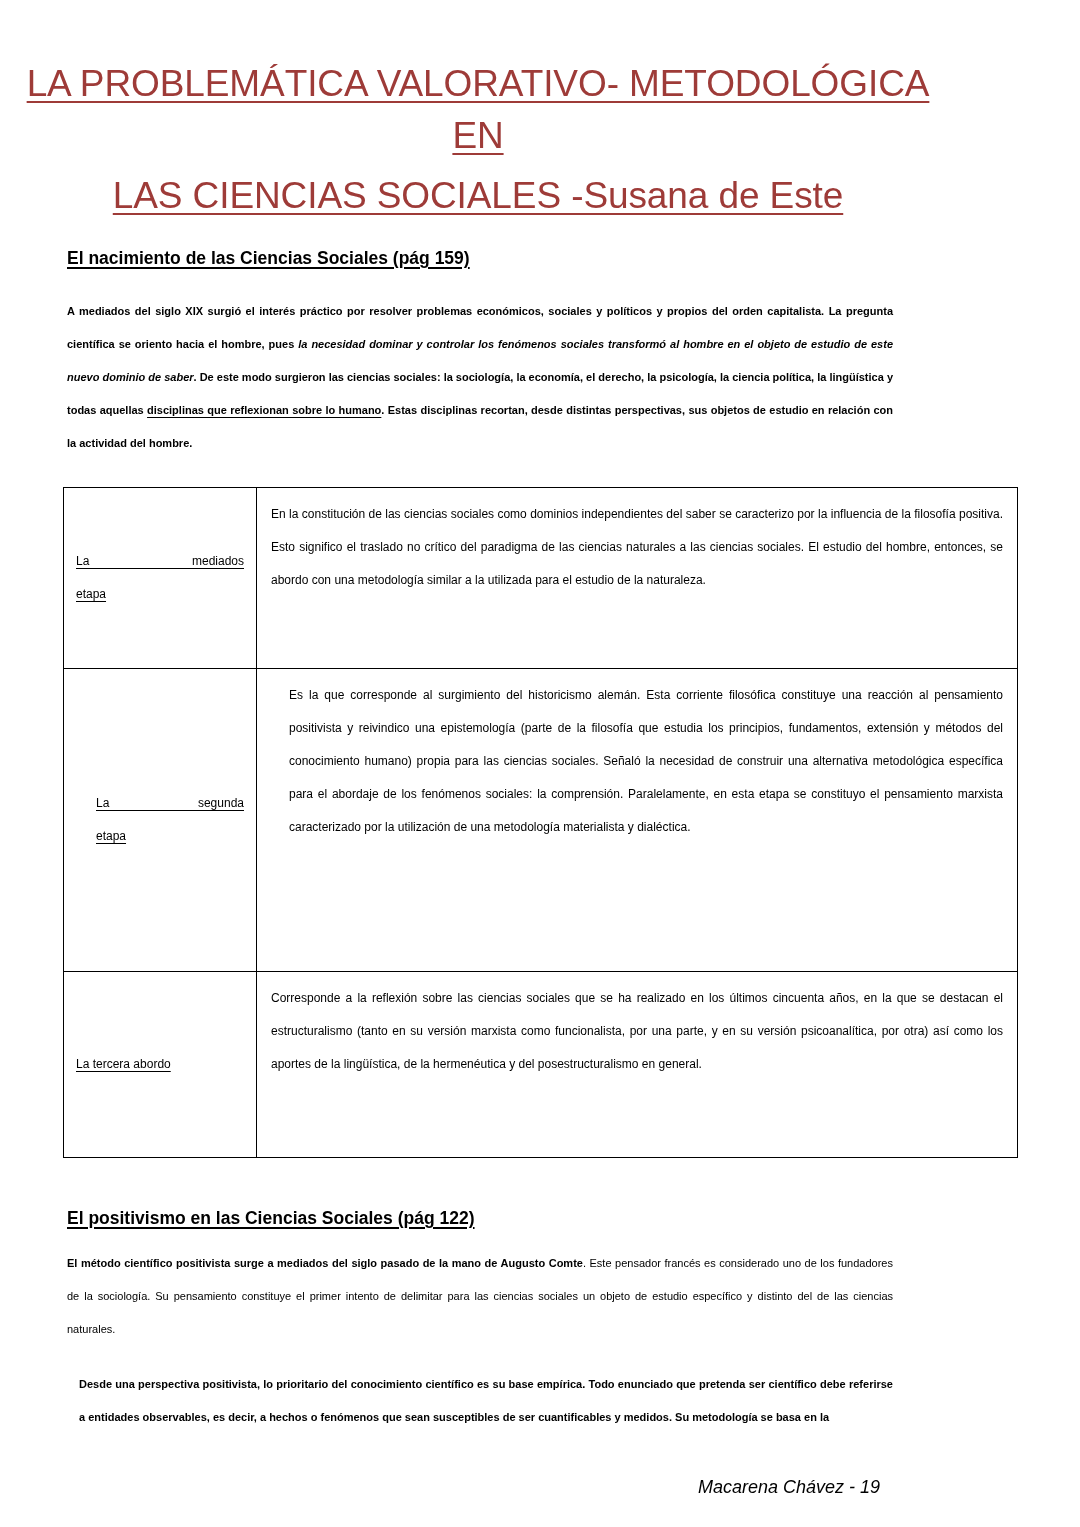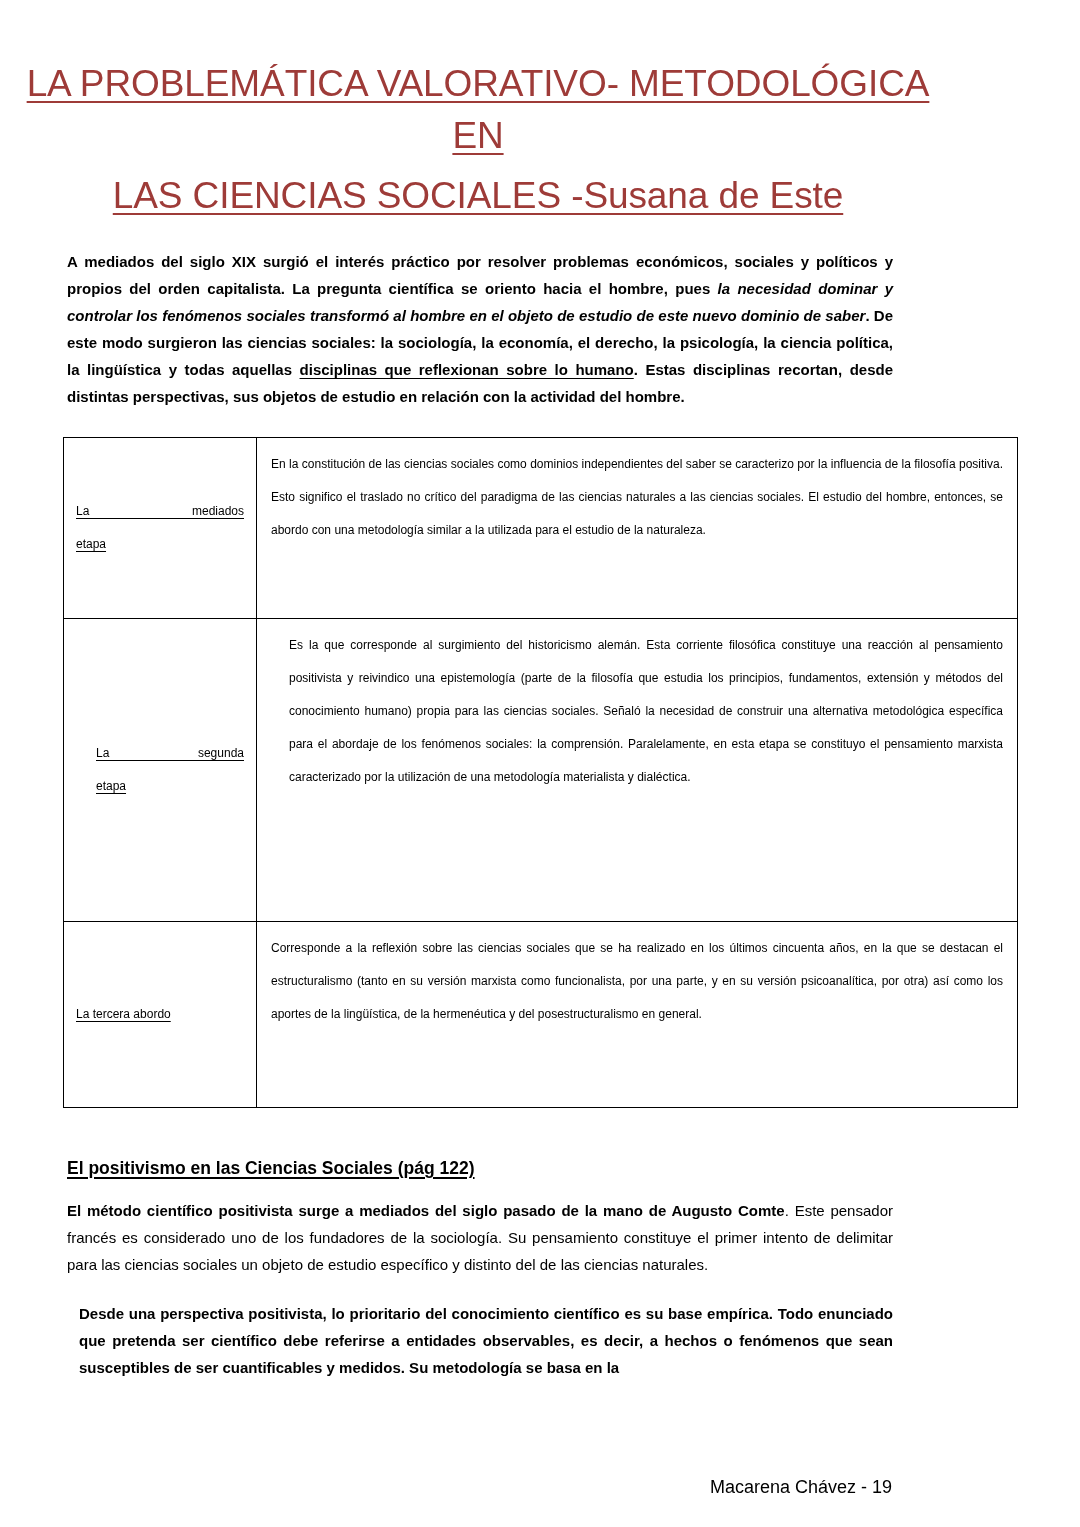--- a/index.html
+++ b/index.html
@@ -54,22 +54,22 @@
     text-underline-offset: 3px;
     text-decoration-thickness: 1.5px;
     margin: 0;
     padding: 0 0 0 67px;
   }
   #heading-nacimiento { margin-top: 26px; }
   #heading-positivismo { margin-top: 0; }
 
   
   .body-text {
-    font-size: 15px;
-    line-height: 27px;
+    font-size: 11px;
+    line-height: 33px;
     text-align: justify;
     margin: 0;
     padding: 0 63px 0 67px;
   }
   .b { font-weight: bold; }
   .i { font-style: italic; font-weight: bold; }
   .u { text-decoration: underline; text-underline-offset: 3px; }
 
   #para-intro { margin-top: 26px; }
   #para-comte { margin-top: 18px; }
@@ -112,38 +112,40 @@
   }
 
   
   #row-primera .label-cell, #row-primera .desc-cell { height: 160px; }
   #row-segunda .label-cell, #row-segunda .desc-cell { height: 282px; padding-left: 32px; }
   #row-tercera .label-cell, #row-tercera .desc-cell { height: 165px; }
 
   
   .footer {
     position: absolute;
-    right: 64px;
+    right: 76px;
     bottom: 28px;
     font-size: 18px;
     line-height: 24px;
     color: #000000;
     text-align: center;
+    font-style: italic;
   }
 </style>
 </head>
 <body>
 
 <div class="page">
 
   <h1 class="doc-title">
     <span class="tline">LA PROBLEMÁTICA VALORATIVO- METODOLÓGICA EN</span>
     <span class="title-line2"><span class="tline">LAS CIENCIAS SOCIALES -Susana de Este</span></span>
   </h1>
 
+  <h2 class="section-heading" id="heading-nacimiento">El nacimiento de las Ciencias Sociales (pág 159)</h2>
 
   <p class="body-text" id="para-intro"><span class="b">A mediados del siglo XIX surgió el interés práctico por resolver problemas económicos, sociales y políticos y propios del orden capitalista. La pregunta científica se oriento hacia el hombre, pues </span><span class="i">la necesidad dominar y controlar los fenómenos sociales transformó al hombre en el objeto de estudio de este nuevo dominio de saber</span><span class="b">. De este modo surgieron las ciencias sociales: la sociología, la economía, el derecho, la psicología, la ciencia política, la lingüística y todas aquellas </span><span class="b u">disciplinas que reflexionan sobre lo humano</span><span class="b">. Estas disciplinas recortan, desde distintas perspectivas, sus objetos de estudio en relación con la actividad del hombre.</span></p>
 
   <table class="etapas-table">
     <tbody>
       <tr id="row-primera">
         <td class="label-cell">
           <div class="label-inner">La mediados</div>
           <div class="label-inner short">etapa</div>
         </td>

